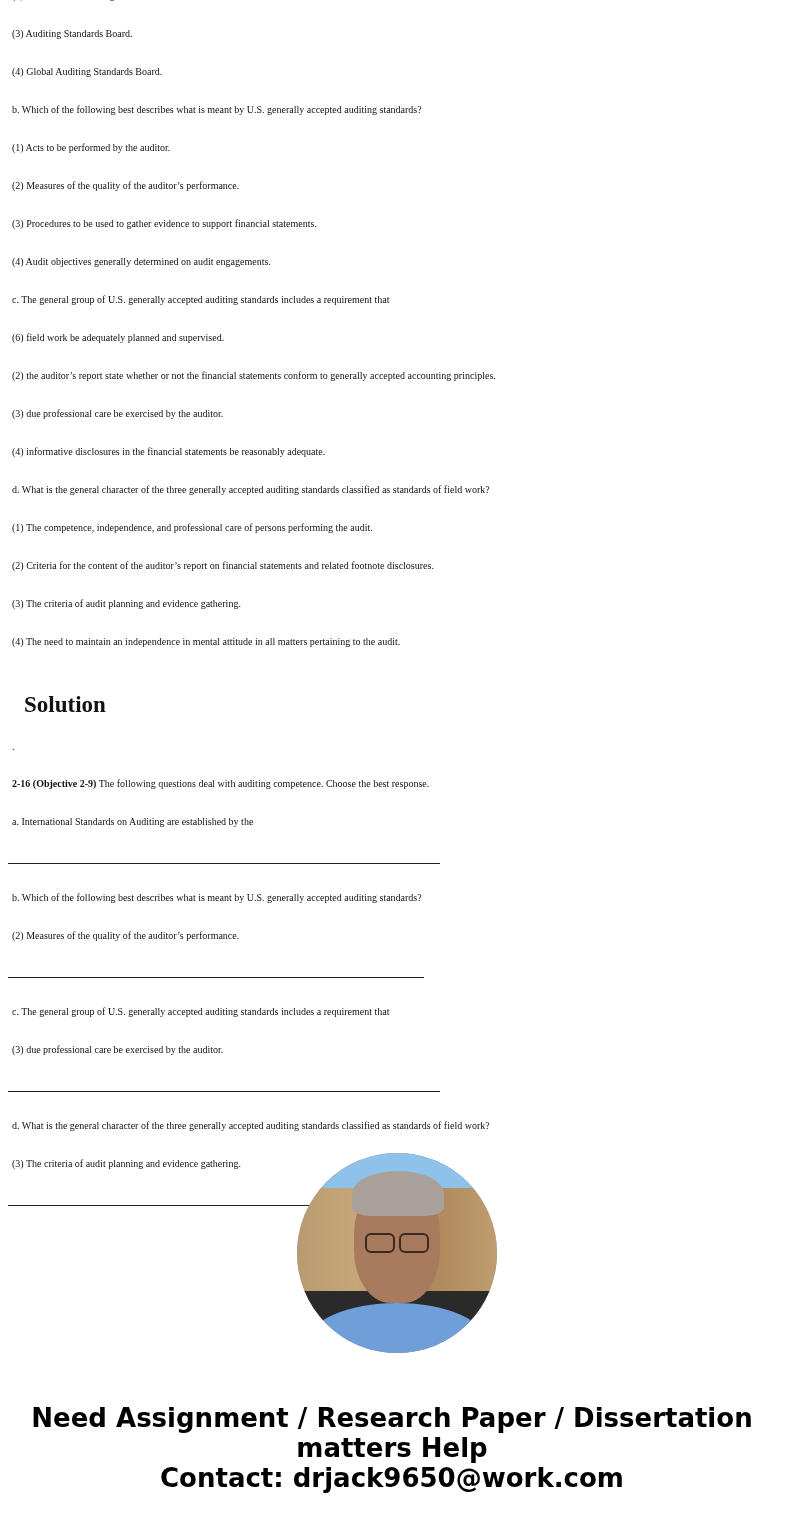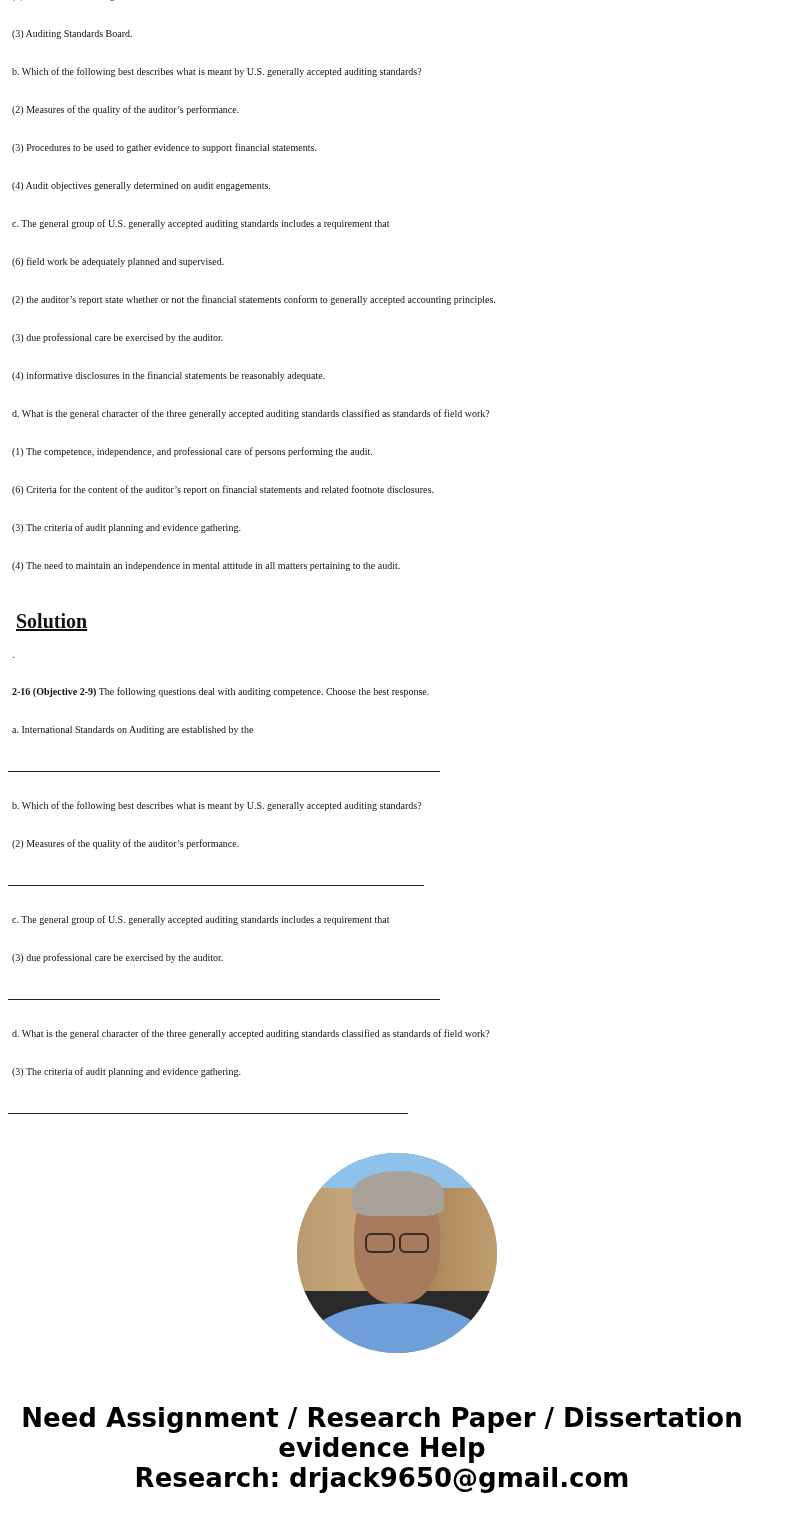--- a/index.html
+++ b/index.html
@@ -1,62 +1,64 @@
 <!DOCTYPE html>
 <html><head>
   <meta charset="utf-8">
   <style>
     html, body { margin: 0; padding: 0; background: #ffffff; }
     body { width: 794px; height: 1523px; overflow: hidden; position: relative;
            font-family: "Liberation Serif", serif; color: #111; }
     .content { position: absolute; left: 8px; top: -17px; width: 780px; }
     p { margin: 4px; font-size: 10px; line-height: 18px; height: 34px; }
-    h3 { margin: 8px; font-size: 20px; font-weight: bold; height: 38px; line-height: 44px; text-decoration: underline; }
+    h3 { margin: 16px; font-size: 23px; font-weight: bold; height: 38px; line-height: 44px; }
     .sol-dot { height: 34px; line-height: 20px; }
     .rule { height: 34px; position: relative; }
     .rule span { position: absolute; left: 0; top: 12px; border-top: 1px solid #222; display: block; }
     .avatar-wrap { position: absolute; left: 297px; top: 1153px; width: 200px; height: 200px;
                    border-radius: 50%; overflow: hidden; background: #8ab3e0; }
     .av-bg { position: absolute; left: 0; top: 0; width: 200px; height: 200px;
              background: linear-gradient(90deg, #b99a6e 0%, #c7a77a 30%, #a88357 60%, #c09d6f 100%); }
     .av-sky { position: absolute; left: 0; top: 0; width: 200px; height: 35px; background: #8ec2ea; }
     .av-dark { position: absolute; left: 0; top: 138px; width: 200px; height: 30px; background: #2a2a2a; }
     .av-shirt { position: absolute; left: 10px; top: 150px; width: 180px; height: 80px;
                 background: #6f9fd8; border-radius: 50% 50% 0 0; }
     .av-face { position: absolute; left: 57px; top: 25px; width: 86px; height: 125px;
                background: #a87a5e; border-radius: 45% 45% 42% 42%; }
     .av-hair { position: absolute; left: 55px; top: 18px; width: 92px; height: 45px;
                background: #a9a29a; border-radius: 50% 50% 20% 20%; }
     .av-glasses { position: absolute; left: 68px; top: 80px; width: 64px; height: 18px; }
     .av-glasses i { position: absolute; top: 0; width: 26px; height: 16px; border: 2px solid #3a2a22; border-radius: 6px; }
-    .footer { position: absolute; left: 0; top: 1403px; width: 764px; text-align: center;
+    .footer { position: absolute; left: 10px; top: 1403px; width: 764px; text-align: center;
               font-family: "DejaVu Sans", sans-serif; font-weight: bold; font-size: 26px;
               line-height: 30px; color: #000; }
   </style>
 </head>
 <body>
 
 <div class="content">
   <p>(2) International Auditing and Assurance Standards Board.</p>
   <p>(3) Auditing Standards Board.</p>
+  <p>(4) Global Auditing Standards Board.</p>
 
   <p>b. Which of the following best describes what is meant by U.S. generally accepted auditing standards?</p>
+  <p>(1) Acts to be performed by the auditor.</p>
   <p>(2) Measures of the quality of the auditor’s performance.</p>
   <p>(3) Procedures to be used to gather evidence to support financial statements.</p>
   <p>(4) Audit objectives generally determined on audit engagements.</p>
 
   <p>c. The general group of U.S. generally accepted auditing standards includes a requirement that</p>
   <p>(6) field work be adequately planned and supervised.</p>
   <p>(2) the auditor’s report state whether or not the financial statements conform to generally accepted accounting principles.</p>
   <p>(3) due professional care be exercised by the auditor.</p>
   <p>(4) informative disclosures in the financial statements be reasonably adequate.</p>
 
   <p>d. What is the general character of the three generally accepted auditing standards classified as standards of field work?</p>
   <p>(1) The competence, independence, and professional care of persons performing the audit.</p>
-  <p>(6) Criteria for the content of the auditor’s report on financial statements and related footnote disclosures.</p>
+  <p>(2) Criteria for the content of the auditor’s report on financial statements and related footnote disclosures.</p>
   <p>(3) The criteria of audit planning and evidence gathering.</p>
   <p>(4) The need to maintain an independence in mental attitude in all matters pertaining to the audit.</p>
 
   <h3>Solution</h3>
   <p class="sol-dot">.</p>
 
   <p><b>2-16 (Objective 2-9)</b><span> The following questions deal with auditing competence. Choose the best response.</span></p>
 
   <p>a. International Standards on Auditing are established by the</p>
   <div class="rule">
@@ -90,15 +92,15 @@
   <div class="av-face"></div>
   <div class="av-hair"></div>
   <div class="av-glasses">
       <i style="left:0"></i>
       <i style="left:34px"></i>
     </div>
 </div>
 
 <div class="footer">
   <div>Need Assignment / Research Paper / Dissertation</div>
-  <div>evidence Help</div>
-  <div>Research: drjack9650@gmail.com</div>
+  <div>matters Help</div>
+  <div>Contact: drjack9650@work.com</div>
 </div>
 
 </body></html>

